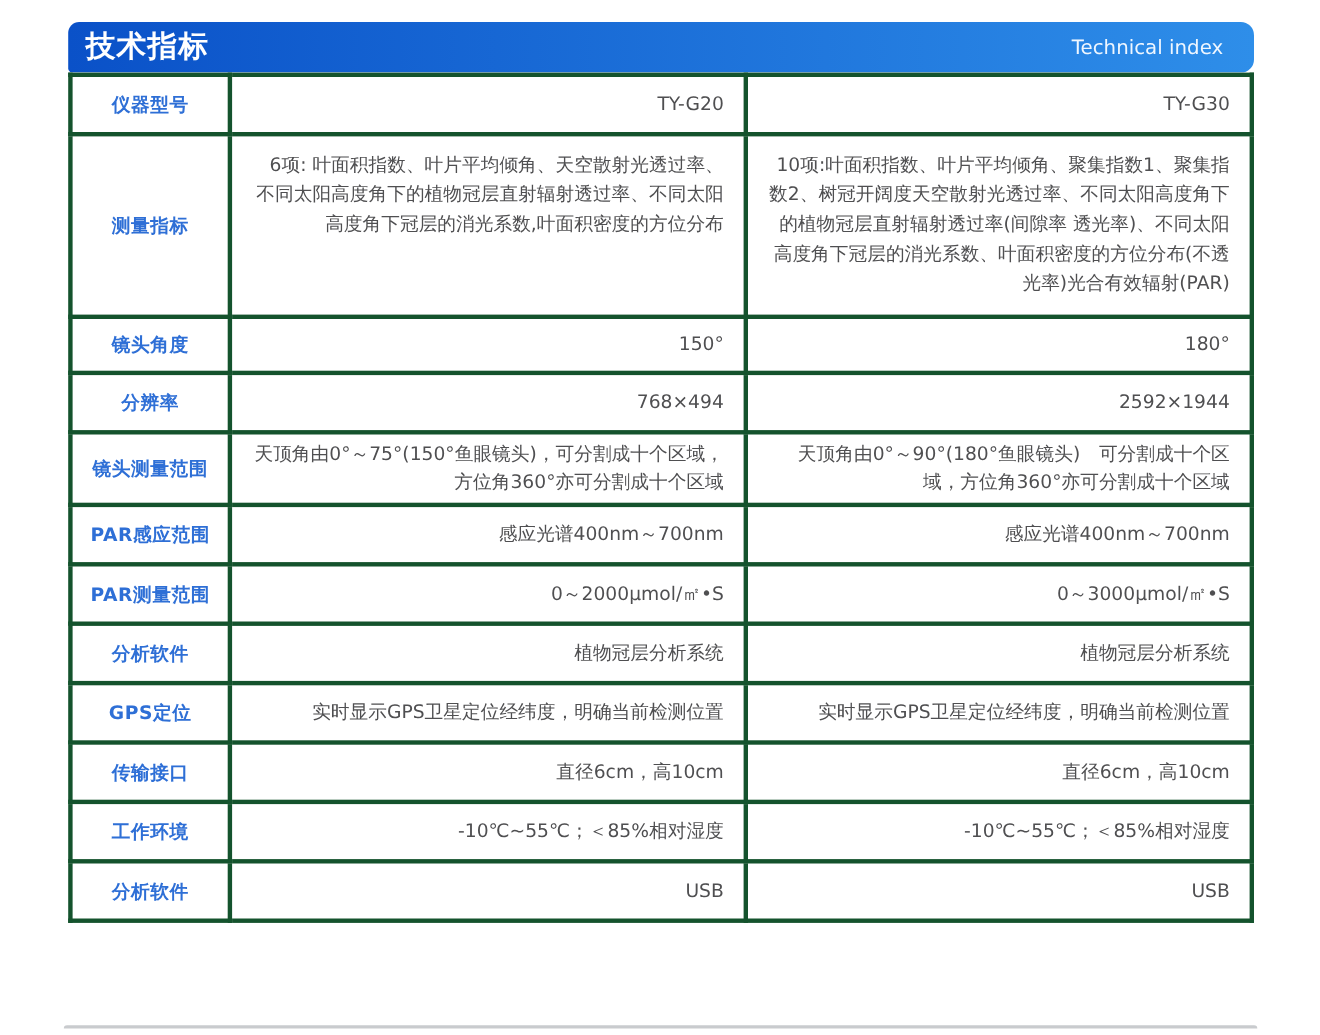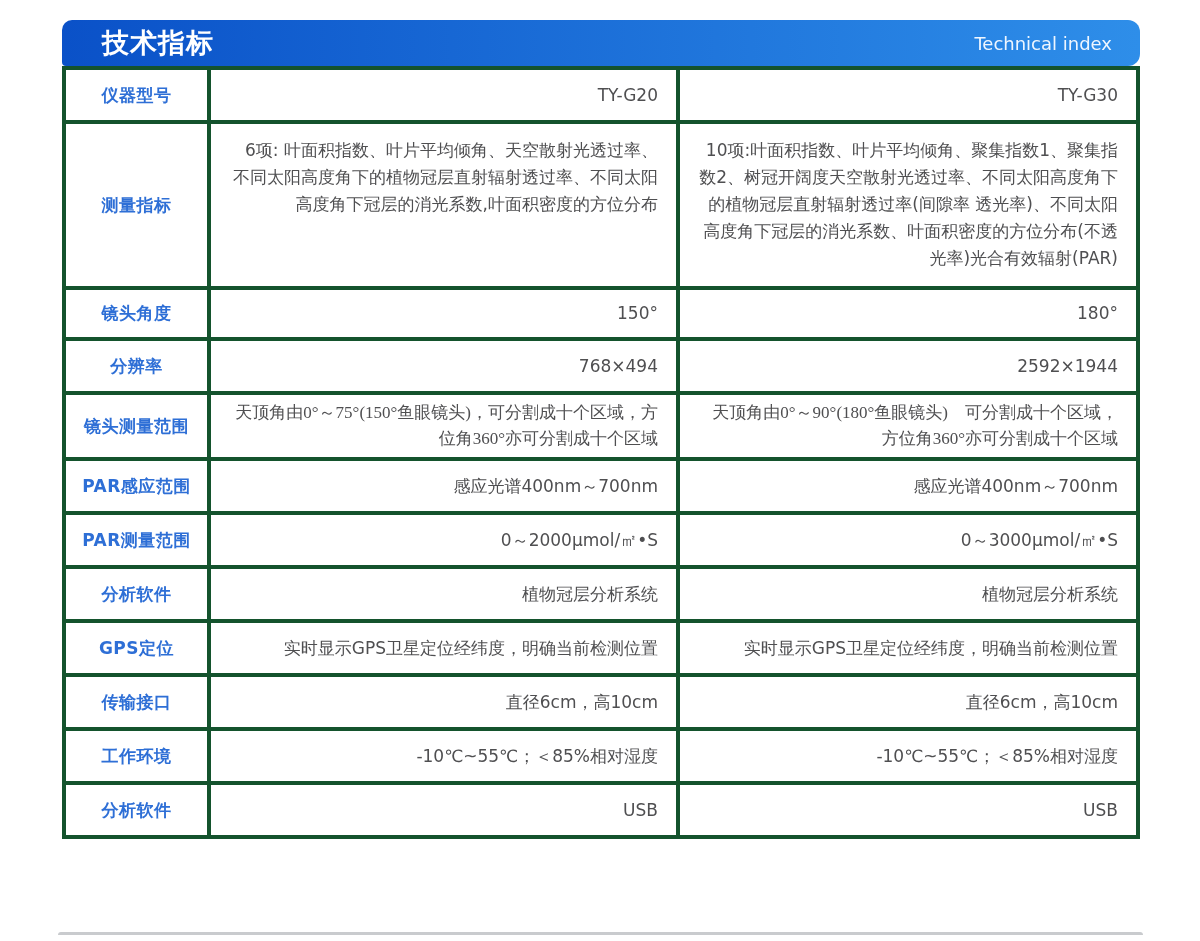--- a/index.html
+++ b/index.html
@@ -5,21 +5,21 @@
   html,body{margin:0;padding:0;}
   body{
     width:1200px;height:941px;background:#ffffff;position:relative;overflow:hidden;
     font-family:"DejaVu Sans","Liberation Sans",sans-serif;
   }
   .wrap{position:absolute;left:62px;top:20px;width:1078px;}
   .header-bar{
     height:46px;box-sizing:border-box;
     border-radius:10px 12px 12px 4px;
     display:flex;align-items:center;justify-content:space-between;
-    padding:0 28px 0 40px;
+    padding:0 28px 0 16px;
   }
   .title-zh{color:#ffffff;font-size:27px;font-weight:bold;letter-spacing:1px;line-height:46px;}
   .title-en{color:#eef6ff;font-size:18px;}
   table.spec{
     border-collapse:collapse;width:100%;table-layout:fixed;background:#ffffff;
   }
   table.spec col.c-label{width:145px;}
   table.spec col.c-g20{width:469px;}
   table.spec th,table.spec td{
     border:4px solid #14532d;font-size:17px;box-sizing:border-box;
@@ -32,21 +32,21 @@
     color:#4f4f51;padding:10px 18px;line-height:27px;vertical-align:middle;
     text-align:right;word-break:break-all;
   }
   
   table.spec tr:nth-child(1){height:54px;}
   table.spec tr:nth-child(2){height:166px;}
   table.spec tr:nth-child(2) td.content{vertical-align:top;padding-top:13px;}
   table.spec tr:nth-child(3){height:50px;}
   table.spec tr:nth-child(4){height:54px;}
   table.spec tr:nth-child(5){height:60px;}
-  table.spec tr:nth-child(5) td.content{line-height:26px;padding-top:5px;padding-bottom:5px;font-family:Liberation Serif, serif;}
+  table.spec tr:nth-child(5) td.content{line-height:26px;padding-top:5px;padding-bottom:5px;}
   table.spec tr:nth-child(n+6){height:54px;}
   .bottom-rule{
     position:absolute;left:58px;top:932px;width:1085px;height:3px;
     border-radius:3px 3px 0 0;
   }
 </style>
 </head>
 <body>
 
 <div class="wrap">

